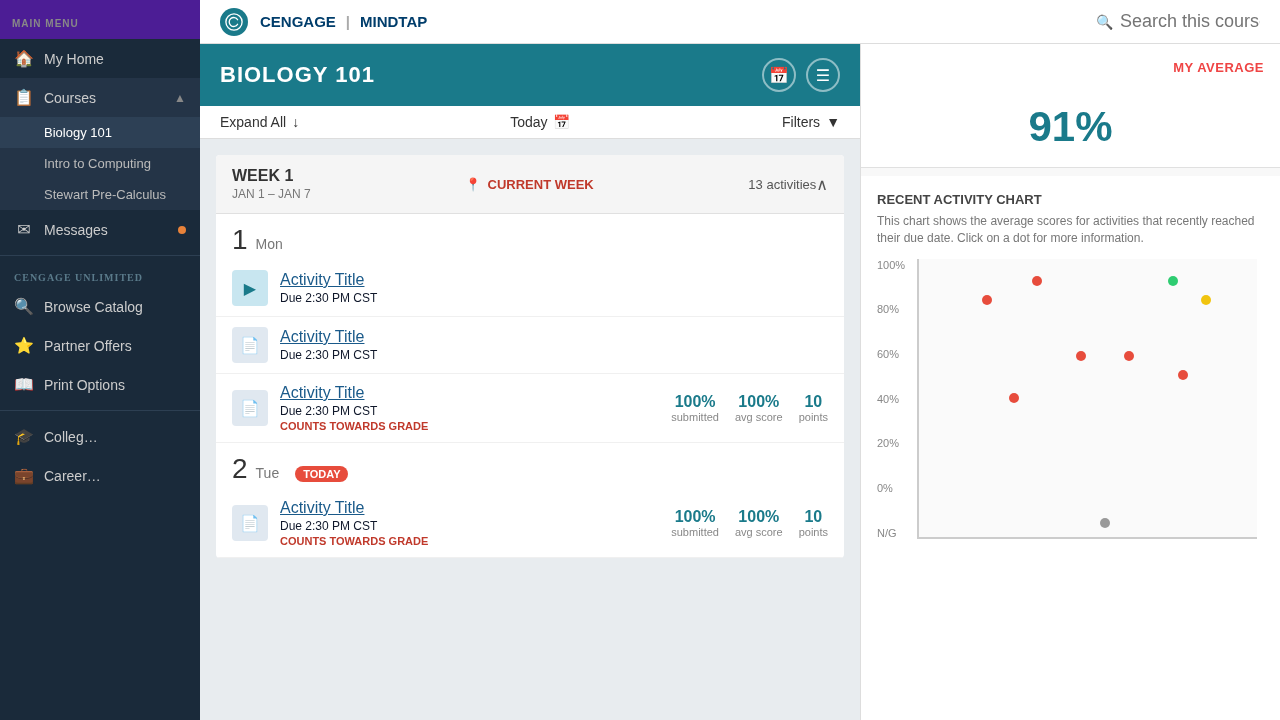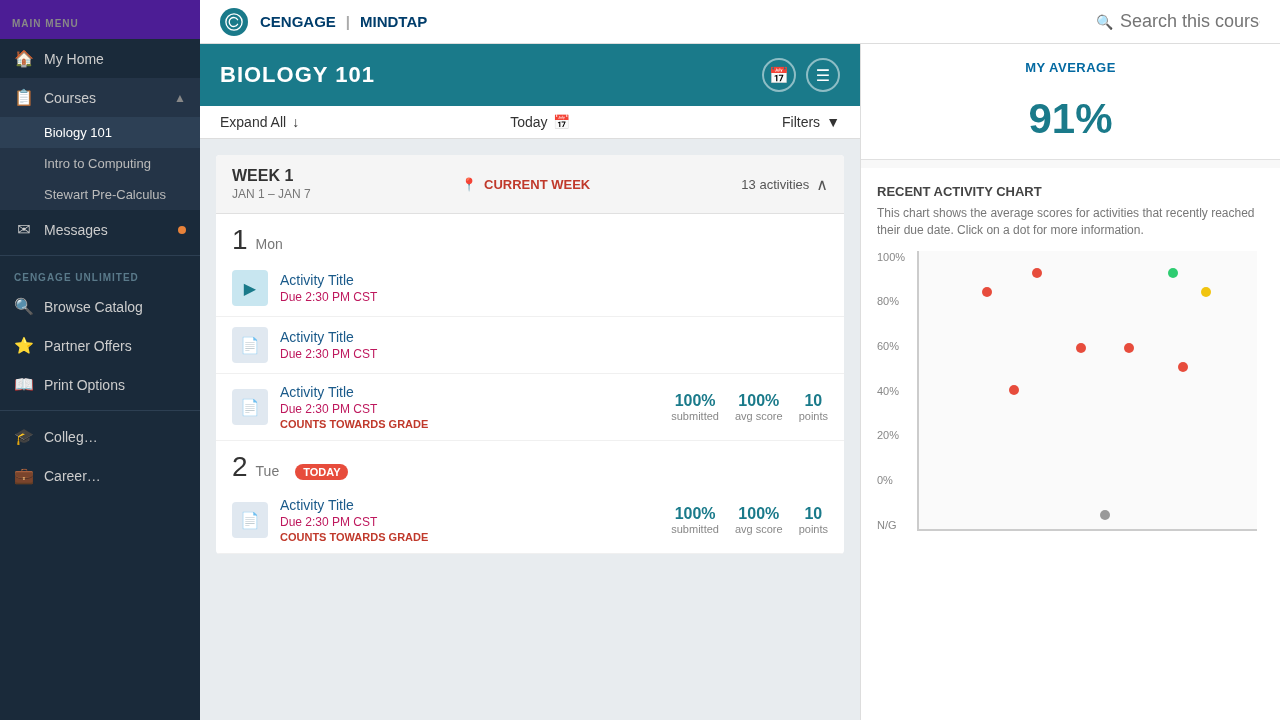--- a/index.html
+++ b/index.html
@@ -44,20 +44,21 @@
     }
     .sidebar-courses .course-item.active { color: #fff; background: #2d4055; }
     .sidebar-divider { border-top: 1px solid #2d3f52; margin: 6px 0; }
     .sidebar-section-label {
       padding: 10px 14px 4px 14px;
       font-size: 10px;
       letter-spacing: 1px;
       color: #5a7a8a;
       font-weight: bold;
       text-transform: uppercase;
+      font-family: Liberation Serif, serif;
     }
     .courses-row { display: flex; align-items: center; justify-content: space-between; width: 100%; }
     .courses-chevron { font-size: 12px; color: #888; }
     .msg-dot { width: 8px; height: 8px; background: #e8823a; border-radius: 50%; margin-left: auto; }
 
     
     .topbar {
       height: 44px;
       background: #fff;
       display: flex;
@@ -162,21 +163,21 @@
       justify-content: space-between;
       border-bottom: 1px solid #e0e0e0;
     }
     .week-info { }
     .week-title { font-size: 16px; font-weight: bold; color: #333; }
     .week-dates { font-size: 12px; color: #777; margin-top: 2px; }
     .current-week-badge {
       display: flex; align-items: center; gap: 6px;
       color: #c0392b; font-size: 13px; font-weight: bold;
     }
-    .week-meta { display: flex; align-items: center; gap: 7px; }
+    .week-meta { display: flex; align-items: center; gap: 0; }
     .activity-count { font-size: 13px; color: #555; }
     .chevron-btn { background: none; border: none; cursor: pointer; font-size: 16px; color: #555; }
 
     
     .day-block { padding: 0; }
     .day-header {
       padding: 10px 16px 4px 16px;
       display: flex;
       align-items: baseline;
       gap: 8px;
@@ -201,42 +202,42 @@
     .activity-icon {
       width: 36px; height: 36px;
       background: #e0e0e0;
       border-radius: 4px;
       display: flex; align-items: center; justify-content: center;
       font-size: 16px; color: #666; flex-shrink: 0;
     }
     .activity-icon.video { background: #c8e6f0; color: #1a7a8a; }
     .activity-icon.doc { background: #e0e8f0; color: #3a6a9a; }
     .activity-info { flex: 1; }
-    .activity-title { font-size: 14px; color: #1a5a8a; font-weight: 500; cursor: pointer; }
-    .activity-due { font-size: 12px; color: #be185d; margin-top: 2px; }
+    .activity-title { font-size: 16px; color: #1a5a8a; font-weight: 500; cursor: pointer; text-decoration: underline; }
+    .activity-due { font-size: 12px; color: #0f172a; margin-top: 2px; }
     .activity-grade-badge { color: #c0392b; font-size: 11px; font-weight: bold; margin-top: 2px; }
     .activity-stats {
       display: flex; gap: 16px;
     }
     .stat-item { text-align: center; }
     .stat-value { font-size: 16px; font-weight: bold; color: #1a7a8a; }
     .stat-label { font-size: 11px; color: #888; }
 
     
     .right-panel {
       width: 420px;
       background: #f8f8f8;
       border-left: 1px solid #ddd;
       display: flex;
       flex-direction: column;
       overflow-y: auto;
       flex-shrink: 0;
     }
     .panel-section { padding: 16px; border-bottom: 1px solid #e0e0e0; background: #fff; margin-bottom: 8px; }
-    .panel-section-title { font-size: 13px; font-weight: bold; color: #0369a1; text-transform: uppercase; letter-spacing: 0.5px; margin-bottom: 20px; text-align: center; }
+    .panel-section-title { font-size: 13px; font-weight: bold; color: #ef4444; text-transform: uppercase; letter-spacing: 0.5px; margin-bottom: 28px; text-align: right; }
     .avg-display { text-align: center; font-size: 42px; font-weight: bold; color: #1a7a8a; }
 
     
     .chart-section { padding: 16px; background: #fff; flex: 1; }
     .chart-title { font-size: 13px; font-weight: bold; color: #444; text-transform: uppercase; margin-bottom: 6px; }
     .chart-desc { font-size: 12px; color: #777; margin-bottom: 12px; line-height: 1.4; }
     .dot { position: absolute; width: 10px; height: 10px; border-radius: 50%; transform: translate(-50%, 50%); }
     .dot.red { background: #e74c3c; }
     .dot.green { background: #2ecc71; }
     .dot.yellow { background: #f1c40f; }

